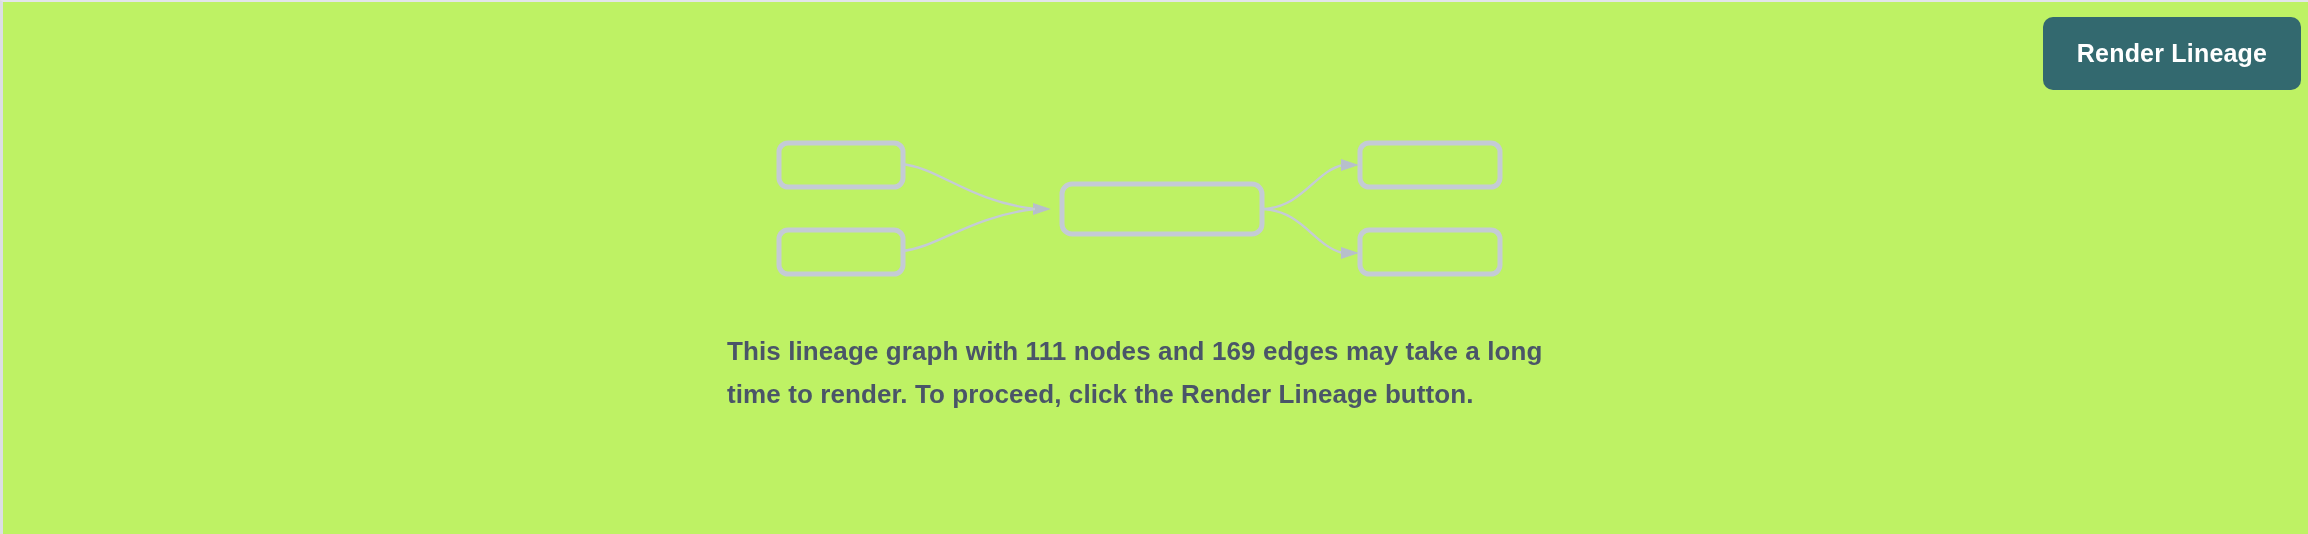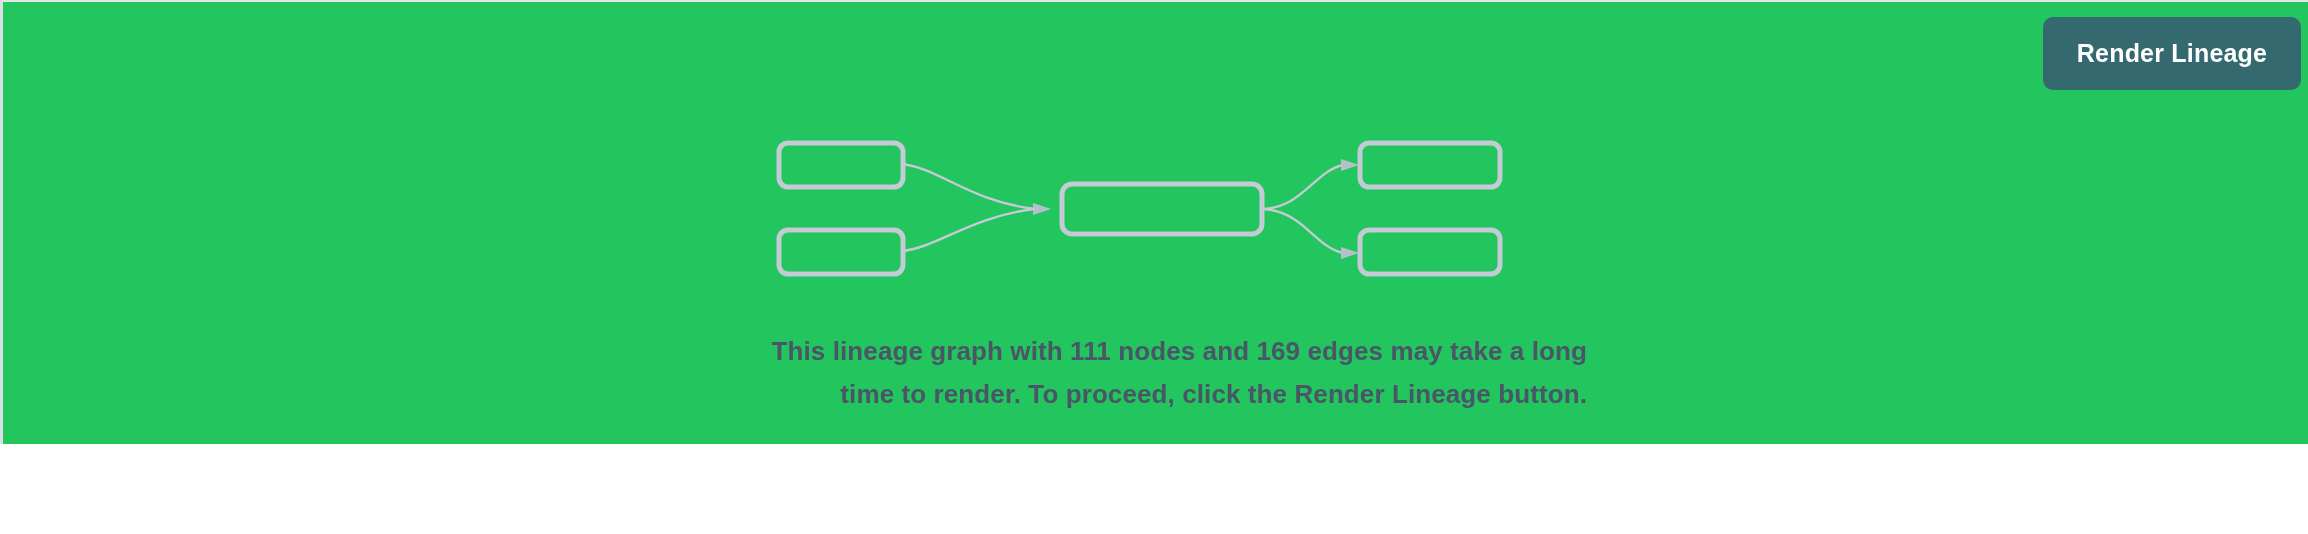--- a/index.html
+++ b/index.html
@@ -12,22 +12,22 @@
   body {
     width: 2308px;
     height: 534px;
     font-family: "Liberation Sans", sans-serif;
     overflow: hidden;
   }
 
   .lineage-panel {
     position: relative;
     width: 2308px;
-    height: 444px;
-    background: #22c55e;
+    height: 534px;
+    background: #bef264;
     border-top: 2px solid #e3e5e9;
     border-left: 3px solid #dcdee3;
   }
 
   
   .render-button {
     position: absolute;
     left: 2040px;
     top: 15px;
     width: 258px;
@@ -73,21 +73,21 @@
   .edge-head {
     fill: #b7bfcb;
   }
 
   
   .message {
     position: absolute;
     left: 724px;
     top: 328px;
     width: 860px;
-    text-align: right;
+    text-align: left;
     color: #4a5568;
     font-family: "Liberation Sans", sans-serif;
     font-size: 26px;
     font-weight: bold;
     line-height: 43px;
     letter-spacing: 0.1px;
   }
 </style>
 </head>
 <body>

